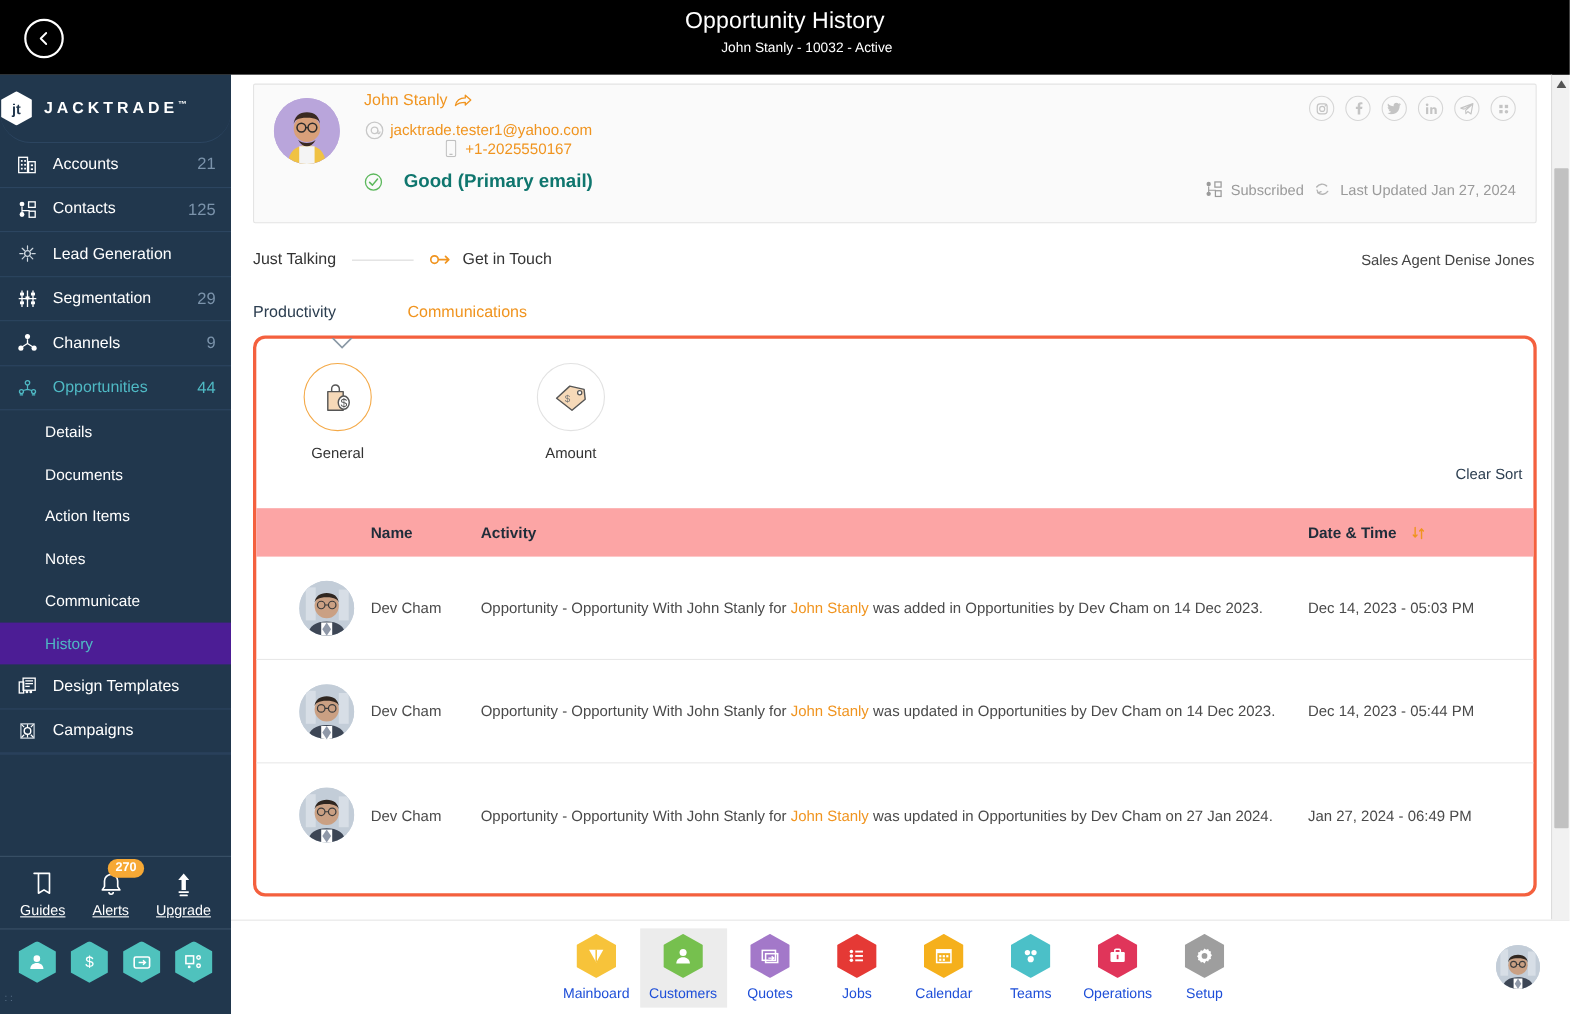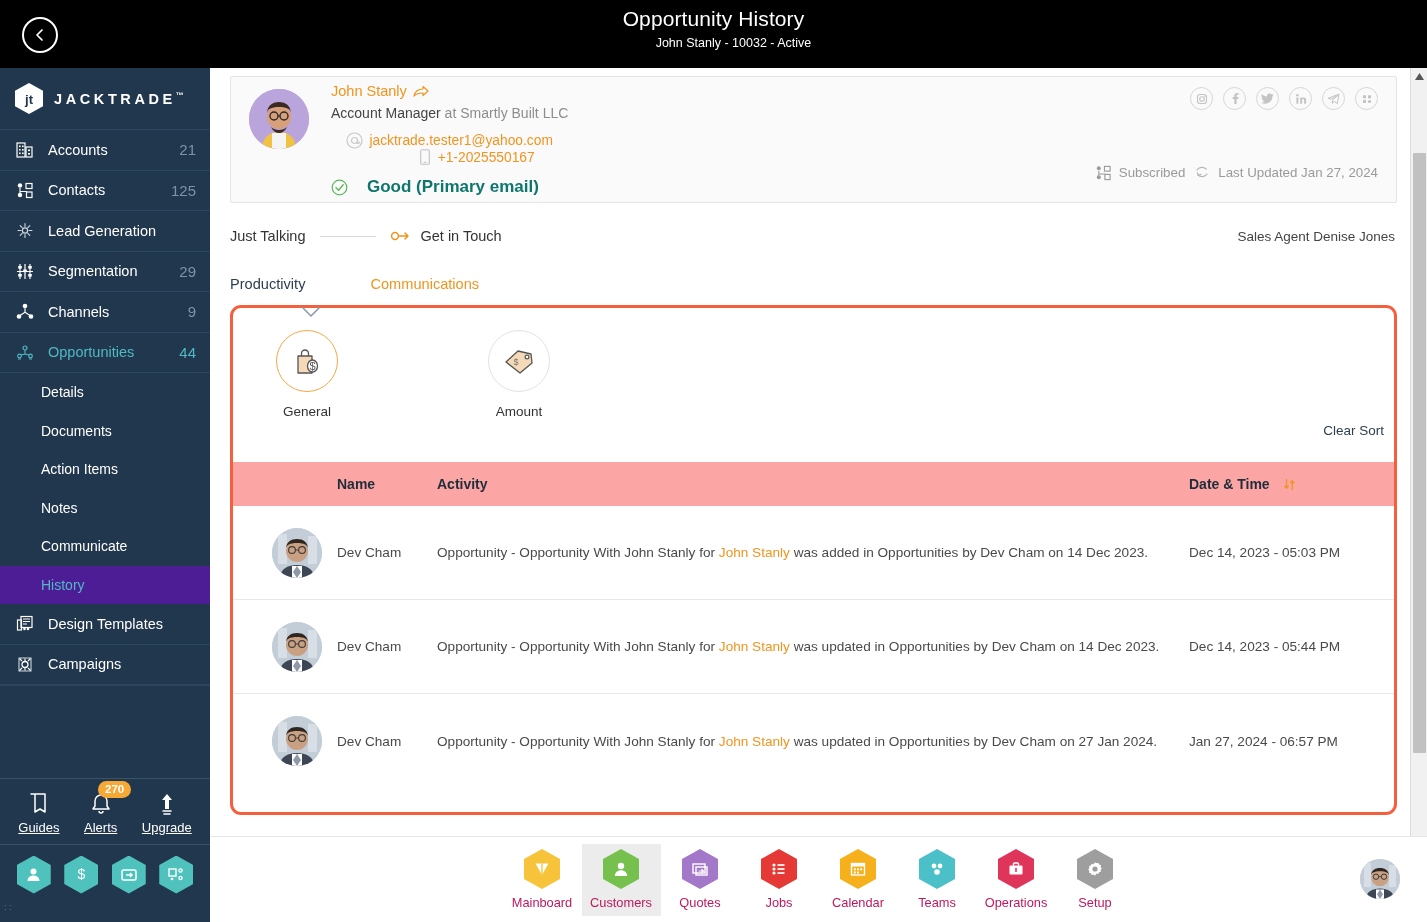--- a/index.html
+++ b/index.html
@@ -28,22 +28,23 @@
   }
   .top-title { font-size: 21px; font-weight: 400; letter-spacing: .1px; line-height: 26px;}
   .top-sub { font-size: 12.5px; font-weight: 400; margin-top: 4px; line-height: 15px; padding-left: 40px; }
 
   
   .sidebar {
     position: absolute; left: 0; top: 68px; width: 210px; height: 854px;
     background: #21374d; color: #ffffff; display: flex; flex-direction: column;
   }
   .brand {
-    height: 62px; display: flex; align-items: center; padding-left: 14px;
+    height: 62px; display: flex; align-items: center; 
     border-bottom: 1px solid #2c4560;
+    border-radius: 28px;
   }
   .brand-logo {
     width: 30px; height: 33px; margin-right: 10px; flex: none;
     display: flex; align-items: center; justify-content: center;
   }
   .brand-name {
     font-size: 14.5px; letter-spacing: 3.6px; font-weight: 700; color: #fff;
   }
   .brand-tm { font-size: 8px; vertical-align: super; letter-spacing: 0; }
 
@@ -107,21 +108,21 @@
   .cc-role .muted { color: #8d8d8d; }
   .cc-contacts { display: flex; align-items: center; margin-top: 11px; gap: 0; flex-direction: column; }
   .cc-email { font-size: 13.8px; color: #f0941f; display: flex; align-items: center; gap: 6px; cursor:pointer;}
   .cc-phone { font-size: 13.8px; color: #f0941f; display: flex; align-items: center; gap: 8px; margin-left: 55px; cursor:pointer;}
   .cc-status { margin-top: 12px; font-size: 17px; color: #0f766e; font-weight: 700; display: flex; align-items: center; gap: 19px; }
   .socials { position: absolute; right: 18px; top: 10px; display: flex; gap: 10px; }
   .soc {
     width: 23px; height: 23px; border-radius: 50%; border: 1px solid #d6d6d6;
     display: flex; align-items: center; justify-content: center; color: #bdbdbd; cursor: pointer;
   }
-  .cc-meta { position: absolute; right: 18px; top: 87px; display: flex; align-items: center; gap: 8px; color: #9a9a9a; font-size: 13.3px; }
+  .cc-meta { position: absolute; right: 18px; top: 87px; display: flex; align-items: flex-start; gap: 8px; color: #9a9a9a; font-size: 13.3px; }
   .cc-meta .grp { display: flex; align-items: center; gap: 7px; }
 
   .stage-row {
     margin: 22px 14px 0 20px; display: flex; align-items: center; position: relative; height: 22px;
   }
   .stage-a { font-size: 14.5px; color: #333; }
   .stage-line { width: 56px; height: 1px; background: #d9d9d9; margin: 0 14px; }
   .stage-arrow { display: flex; align-items: center; margin-right: 9px; }
   .stage-b { font-size: 14.5px; color: #333; }
   .sales-agent { position: absolute; right: 2px; font-size: 13.5px; color: #444; }
@@ -182,21 +183,21 @@
   .bnav-item {
     width: 79px; height: 72px; display: flex; flex-direction: column;
     align-items: center; justify-content: center; cursor: pointer; gap: 6px;
   }
   .bnav-item.active { background: #ececec; }
   .bhex {
     width: 36px; height: 40px;
     clip-path: polygon(50% 0%, 100% 25%, 100% 75%, 50% 100%, 0% 75%, 0% 25%);
     display: flex; align-items: center; justify-content: center;
   }
-  .bnav-label { font-size: 12.8px; color: #be185d; }
+  .bnav-label { font-size: 12.8px; color: #1d4ed8; }
   .bavatar {
     position: absolute; right: 27px; top: 22px; width: 40px; height: 40px;
     border-radius: 50%; overflow: hidden; background: #c9d3dd; cursor: pointer;
   }
 
   
   .scrollbar {
     position: absolute; right: 0; top: 68px; width: 17px; height: 768px;
     background: #f1f1f1; border-left: 1px solid #dcdcdc;
   }
@@ -455,23 +456,20 @@
         <circle cx="35" cy="27" r="4" fill="none" stroke="#2b2b2b" stroke-width="1.4"></circle>
         <path d="M29 27h2" stroke="#2b2b2b" stroke-width="1.2"></path>
       </svg>
     </div>
     <div class="cc-body">
       <div class="cc-name">
         <span>John Stanly</span>
         <svg width="16" height="13" viewBox="0 0 16 13">
           <path d="M1 11c1-5 5-7 9-7V1.5L15 6l-5 4.5V8c-4 0-7 1-9 3z" fill="none" stroke="#f0941f" stroke-width="1.2" stroke-linejoin="round"></path>
         </svg>
-      </div>
-      <div class="cc-role">
-        <span>Account Manager</span><span class="muted"> at Smartly Built LLC</span>
       </div>
       <div class="cc-contacts">
         <div class="cc-email">
           <svg width="17" height="17" viewBox="0 0 17 17">
             <circle cx="8.5" cy="8.5" r="7.5" fill="none" stroke="#c8c8c8" stroke-width="1.2"></circle>
             <circle cx="8.5" cy="8.5" r="3" fill="none" stroke="#c8c8c8" stroke-width="1.2"></circle>
             <path d="M11.5 8.5v2.2c0 1.2 2 1.2 2-1.2" fill="none" stroke="#c8c8c8" stroke-width="1.2"></path>
           </svg>
           <span>jacktrade.tester1@yahoo.com</span>
         </div>
@@ -690,21 +688,21 @@
               <circle cx="20" cy="22" r="3.4" fill="none" stroke="#3b3b3b" stroke-width="1.1"></circle>
               <circle cx="30" cy="22" r="3.4" fill="none" stroke="#3b3b3b" stroke-width="1.1"></circle>
               <path d="M23.4 22h3.2" stroke="#3b3b3b" stroke-width="1"></path>
             </svg>
           </div>
         </div>
         <div class="c-name">Dev Cham</div>
         <div class="c-act">
           <span>Opportunity - Opportunity With John Stanly for </span><span class="act-link">John Stanly</span><span> was updated in Opportunities by Dev Cham on 27 Jan 2024.</span>
         </div>
-        <div class="c-date">Jan 27, 2024 - 06:57 PM</div>
+        <div class="c-date">Jan 27, 2024 - 06:49 PM</div>
       </div>
     </div>
   </div>
 </div>
 
 <div class="scrollbar">
   <div class="sb-up">
     <svg width="9" height="7" viewBox="0 0 9 7">
         <polygon points="4.5,0 9,7 0,7" fill="#555"></polygon>
       </svg>

